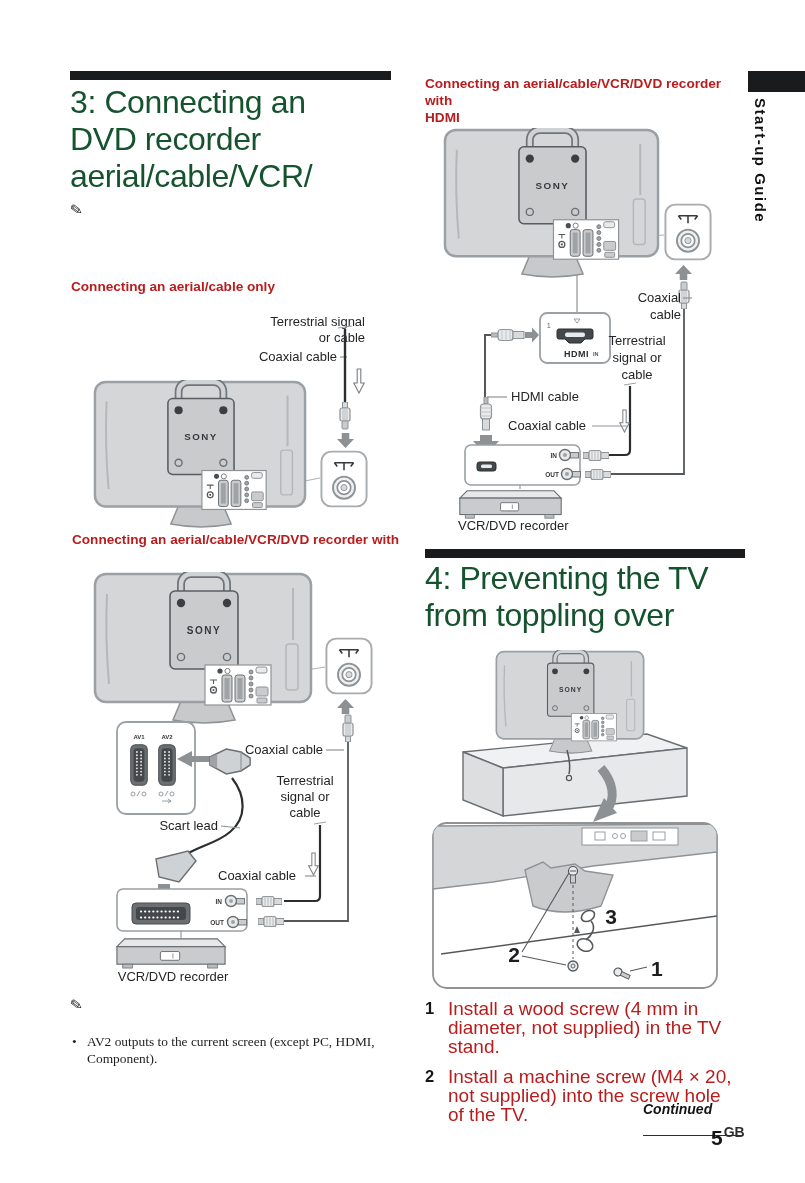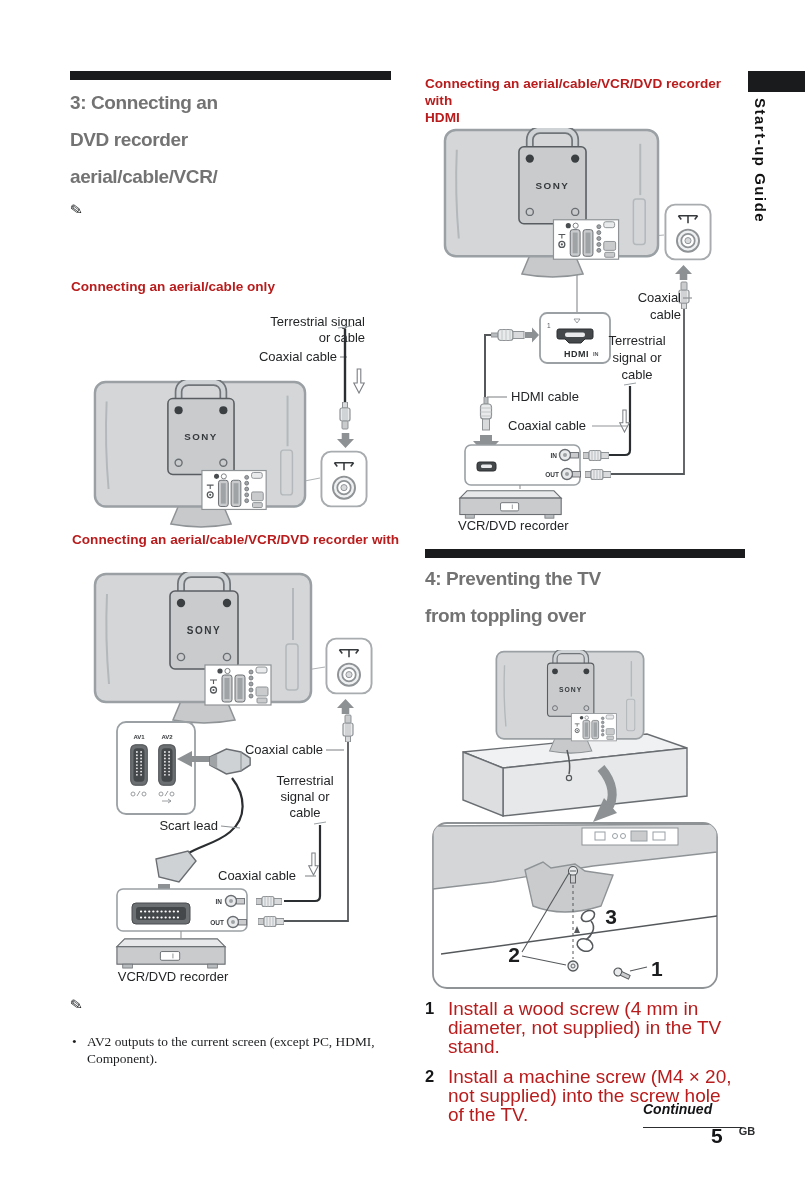--- a/index.html
+++ b/index.html
@@ -1,35 +1,35 @@
 <!DOCTYPE html>
 <html><head>
 <meta charset="utf-8">
 <style>
   html,body{margin:0;padding:0;background:#fff}
   .page{position:relative;width:805px;height:1183px;background:#fff;overflow:hidden;
         font-family:"Liberation Sans",sans-serif;color:#161719}
   .abs{position:absolute}
   .bar{position:absolute;background:#1a1b1d;height:9px}
-  .h1{font-weight:bold;font-size:19px;line-height:37px;letter-spacing:-0.4px;color:#737373}
+  .h1{font-weight:normal;font-size:32px;line-height:37px;letter-spacing:-0.4px;color:#14532d}
   .h1 span{display:block}
   .h2{font-weight:bold;font-size:13.6px;line-height:17px;color:#b91c1c}
   .h2 span{display:block}
   .serif{font-family:"Liberation Serif",serif;font-size:13.4px;line-height:17px;color:#1c1d1f}
   .bullet{position:relative;padding-left:17px}
   .bullet::before{content:"•";position:absolute;left:2px;top:0}
   .pencil{font-size:15px;color:#2b2d2f;display:inline-block;transform:rotate(-8deg)}
   .vtab{writing-mode:vertical-rl;font-weight:bold;font-size:15px;letter-spacing:1.5px;color:#111}
   .step{display:flex;margin-bottom:11px}
   .step .n{font-weight:bold;font-size:16.5px;width:23px;flex:none;line-height:19px}
   .step .t{font-size:19px;line-height:19px;width:292px;color:#b91c1c}
   .continued{position:absolute;left:643px;top:1101px;width:99px;font-weight:bold;font-style:italic;
-             font-size:14px;border-bottom:1.6px solid #2b2d2f;padding-bottom:10px;color:#141517}
+             font-size:14px;border-bottom:1.6px solid #2b2d2f;padding-bottom:18px;color:#141517}
   .pagenum{position:absolute;left:711px;top:1124px;font-weight:bold;font-size:21px;color:#141517}
-  .pagenum .gb{font-size:11px;font-weight:bold;vertical-align:8px;margin-left:16px;color:#2b2d2f}
+  .pagenum .gb{font-size:14px;font-weight:bold;vertical-align:8px;margin-left:1px;color:#2b2d2f}
   svg text{font-family:"Liberation Sans",sans-serif}
   .dl{font-size:13px;fill:#232527}
   .dls{font-size:6px;font-weight:bold;fill:#36393c}
   .num{font-size:21px;font-weight:bold;fill:#1c1d1f}
 </style>
 </head>
 <body>
 
 <svg width="0" height="0" style="position:absolute" aria-hidden="true">
 <defs>

